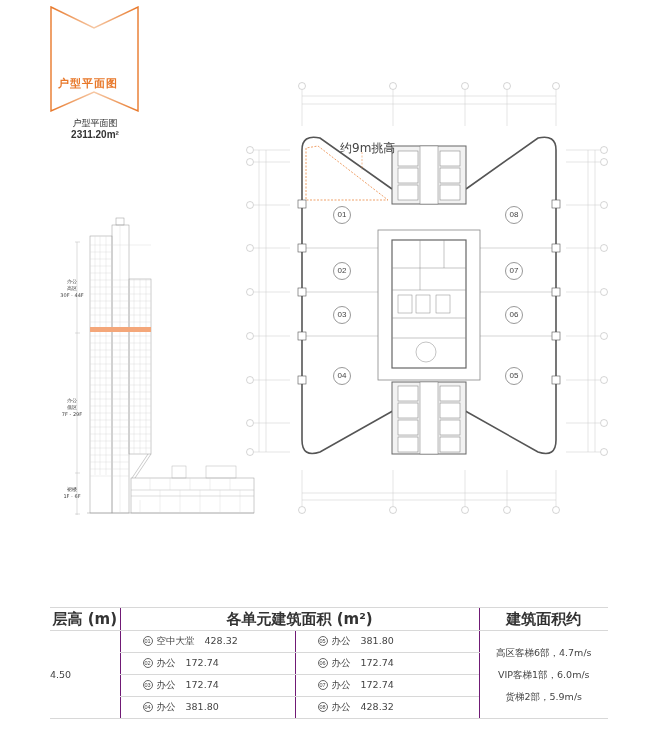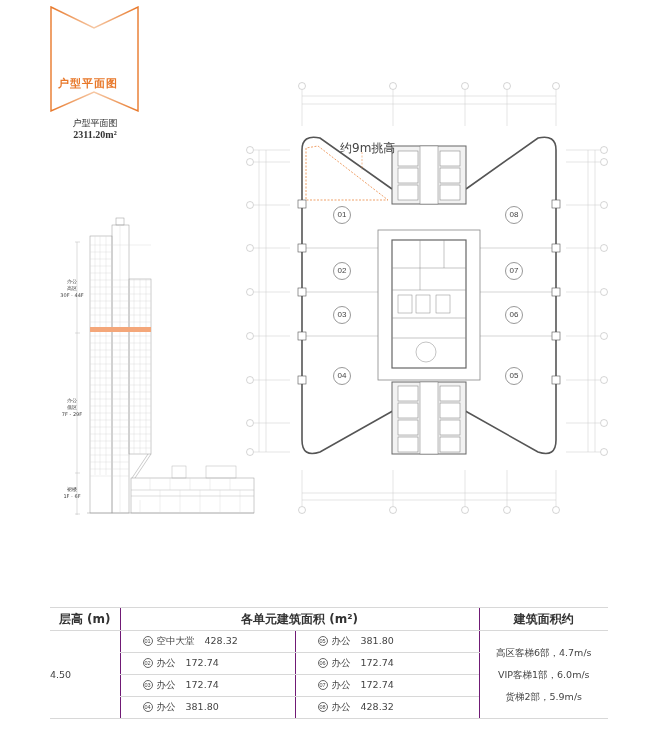--- a/index.html
+++ b/index.html
@@ -5,33 +5,33 @@
   * { box-sizing: border-box; margin: 0; padding: 0; }
   html, body { width: 655px; height: 756px; background: #ffffff; overflow: hidden; }
   body { position: relative; font-family: "DejaVu Sans", sans-serif; color: #333; }
 
   .badge { position: absolute; left: 48px; top: 6px; width: 93px; height: 106px; }
   .badge svg { position: absolute; left: 0; top: 0; }
   .badge-num { position: absolute; left: 0; width: 93px; top: 34px; text-align: center; color: #e8782a; font-family: "Liberation Sans", sans-serif; font-size: 27px; font-weight: bold; letter-spacing: -1px; }
   .badge-num sup { font-size: 9px; font-weight: bold; vertical-align: -4px; margin-left: 3px; }
   .badge-sub { position: absolute; left: 10px; width: 93px; top: 70px; text-align: left; color: #e8782a; font-size: 11px; font-weight: bold; letter-spacing: 1px; }
   .area-label { position: absolute; left: 0; width: 190px; top: 117px; text-align: center; font-size: 9px; color: #333; }
-  .area-value { position: absolute; left: 0; width: 190px; top: 129px; text-align: center; font-size: 10px; color: #333; font-weight: bold; font-family: Liberation Serif, serif; }
+  .area-value { position: absolute; left: 0; width: 190px; top: 129px; text-align: center; font-size: 10px; color: #333; font-weight: bold; font-family: Liberation Sans, sans-serif; }
 
   .zone-label { position: absolute; left: 54px; width: 36px; text-align: center; font-size: 5px; line-height: 7px; color: #444; }
 
   .elev { position: absolute; left: 0; top: 0; }
   .plan { position: absolute; left: 0; top: 0; }
 
   .unit-label { position: absolute; width: 18px; height: 18px; margin-left: -9px; margin-top: -9px; border: 1px solid #999; border-radius: 50%; background: #fff; font-size: 8px; line-height: 16px; text-align: center; color: #444; font-family: "Liberation Sans", sans-serif; }
   .plan-note { position: absolute; left: 340px; top: 140px; font-size: 12px; color: #444; }
 
   table.spec { position: absolute; left: 50px; top: 607px; width: 558px; border-collapse: collapse; font-size: 9.5px; color: #444; }
   table.spec th, table.spec td { border-top: 1px solid #d8d8d8; border-bottom: 1px solid #d8d8d8; }
-  table.spec th { height: 23px; font-weight: bold; font-size: 12px; color: #333; }
+  table.spec th { height: 23px; font-weight: bold; font-size: 15px; color: #333; }
   table.spec td.cell { height: 22px; padding-left: 22px; text-align: left; }
   table.spec .vl { border-left: 1px solid #701a75; }
   table.spec td.height { }
   table.spec td.elevator { text-align: center; line-height: 22px; }
   .circ { display: inline-block; width: 10px; height: 10px; border: 0.8px solid #666; border-radius: 50%; font-size: 5.5px; line-height: 9px; text-align: center; margin-right: 4px; vertical-align: 1px; font-family: "Liberation Sans", sans-serif; }
   .uname { margin-right: 10px; margin-top: 22px; }
 </style>
 </head>
 <body>
 

